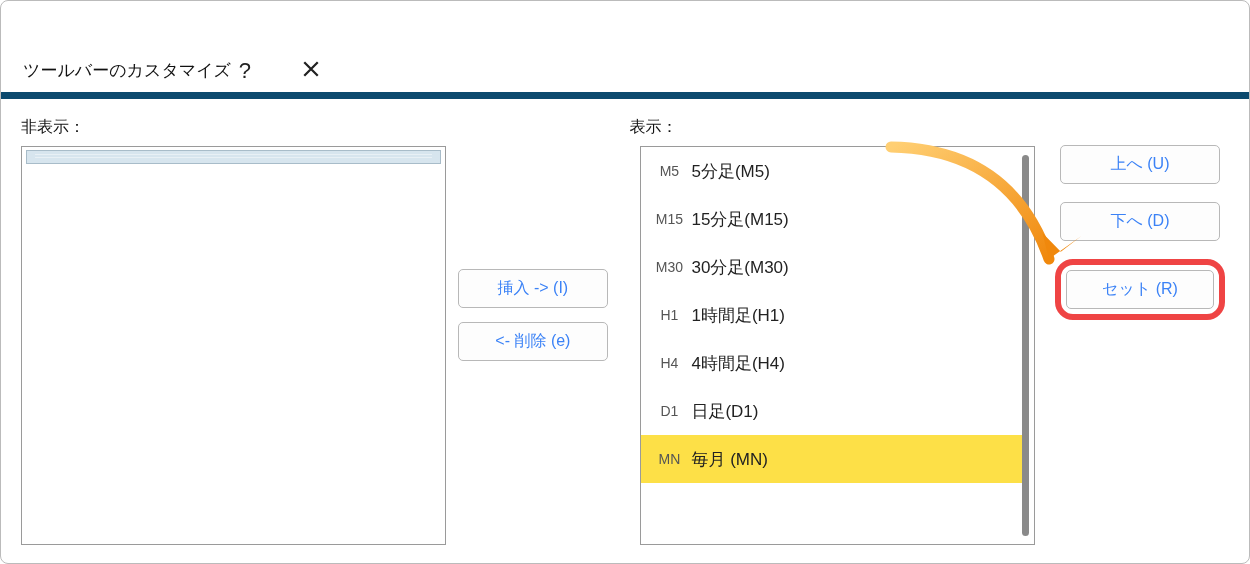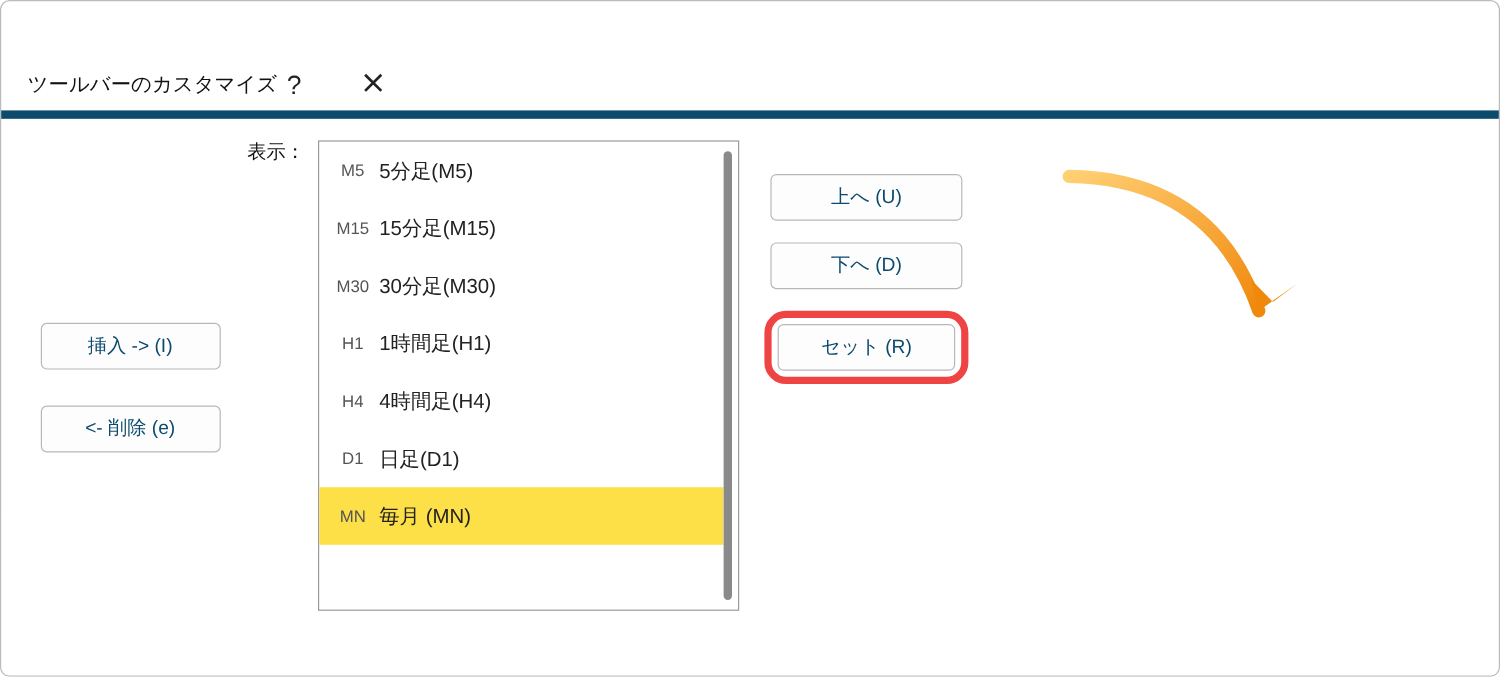--- a/index.html
+++ b/index.html
@@ -92,38 +92,38 @@
       top: 6px; left: 8px; right: 8px;
       border-top: 1px solid #e8f0f5;
     }
     .mid-col {
       width: 175px;
       display: flex;
       flex-direction: column;
       align-items: center;
       justify-content: flex-start;
       padding-top: 152px;
-      gap: 30px;
+      gap: 14px;
     }
     .btn {
       background: #fdfdfd;
       border: 1px solid #b8b8b8;
       border-radius: 5px;
       padding: 8px 14px;
       font-size: 16px;
-      color: #0c4a6e;
+      color: #3b82f6;
       cursor: pointer;
       font-family: inherit;
       white-space: nowrap;
     }
     .mid-btn { width: 150px; }
     .right-col {
       width: 410px;
       display: flex;
-      flex-direction: row;
+      flex-direction: column;
       margin-left: 10px;
     }
     .right-listbox {
       height: 392px;
       display: flex;
       position: relative;
       margin-left: 11px;
     }
     .list-items {
       flex: 1;
@@ -207,20 +207,26 @@
       <div class="close-btn">
         <svg viewBox="0 0 16 16">
             <path d="M2 2 L14 14 M14 2 L2 14" stroke="#222" stroke-width="2" fill="none"></path>
           </svg>
       </div>
     </div>
   </div>
 
   <div class="body">
 
+    <div class="left-col">
+      <div class="col-label">非表示：</div>
+      <div class="listbox left-listbox">
+        <div class="empty-selected"></div>
+      </div>
+    </div>
 
     <div class="mid-col">
       <button class="btn mid-btn">挿入 -&gt; (I)</button>
       <button class="btn mid-btn">&lt;- 削除 (e)</button>
     </div>
 
     <div class="right-col">
       <div class="col-label">表示：</div>
       <div class="listbox right-listbox">
         <div class="list-items" id="shown-list">

